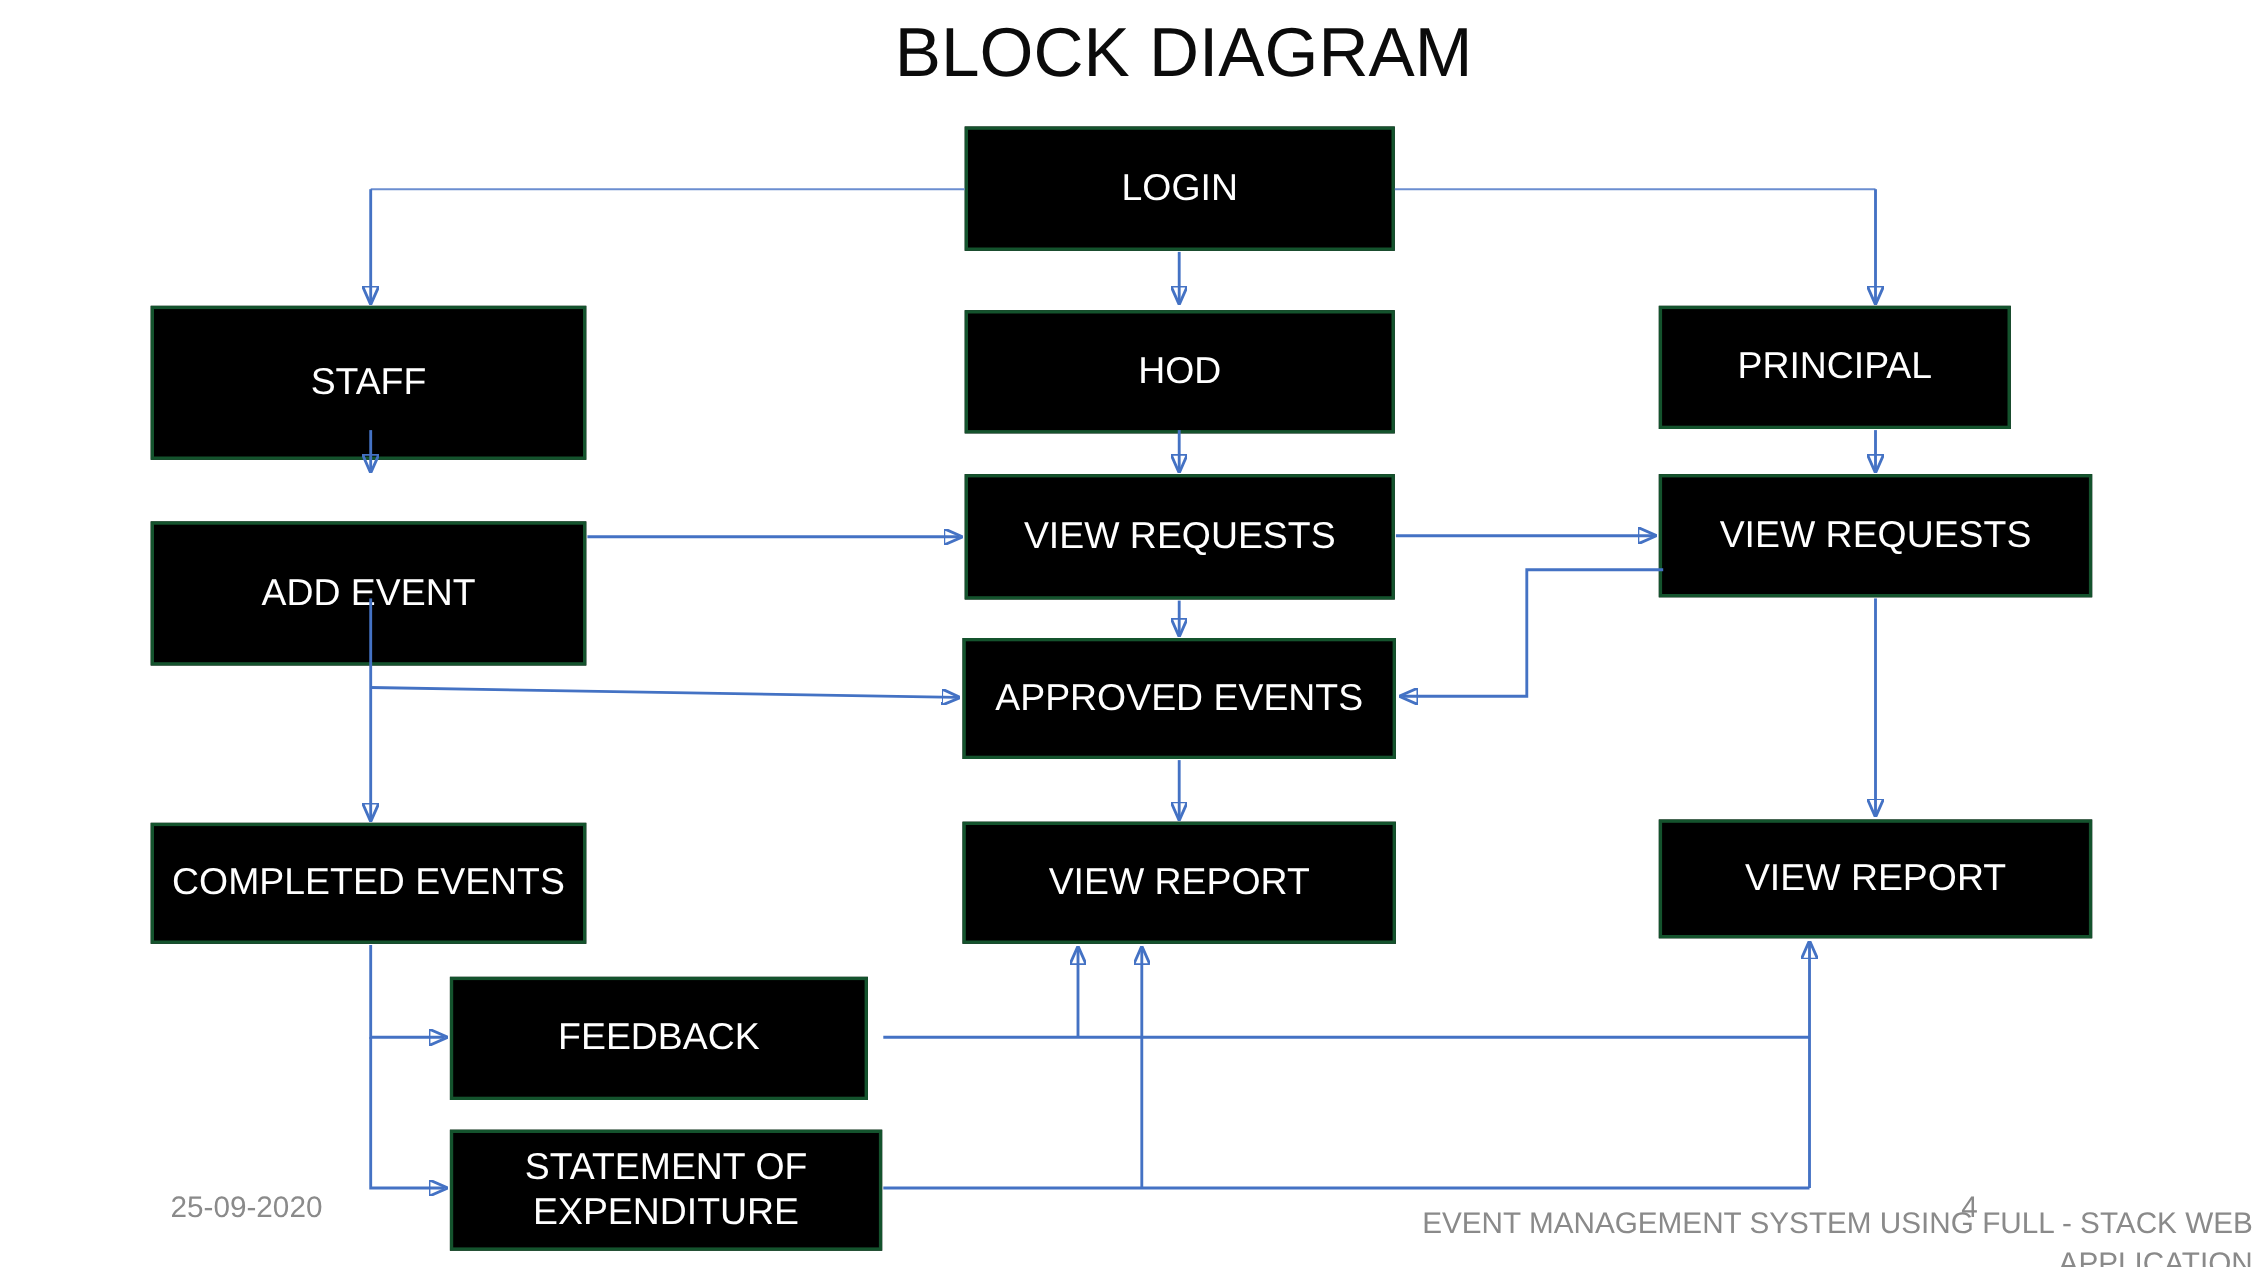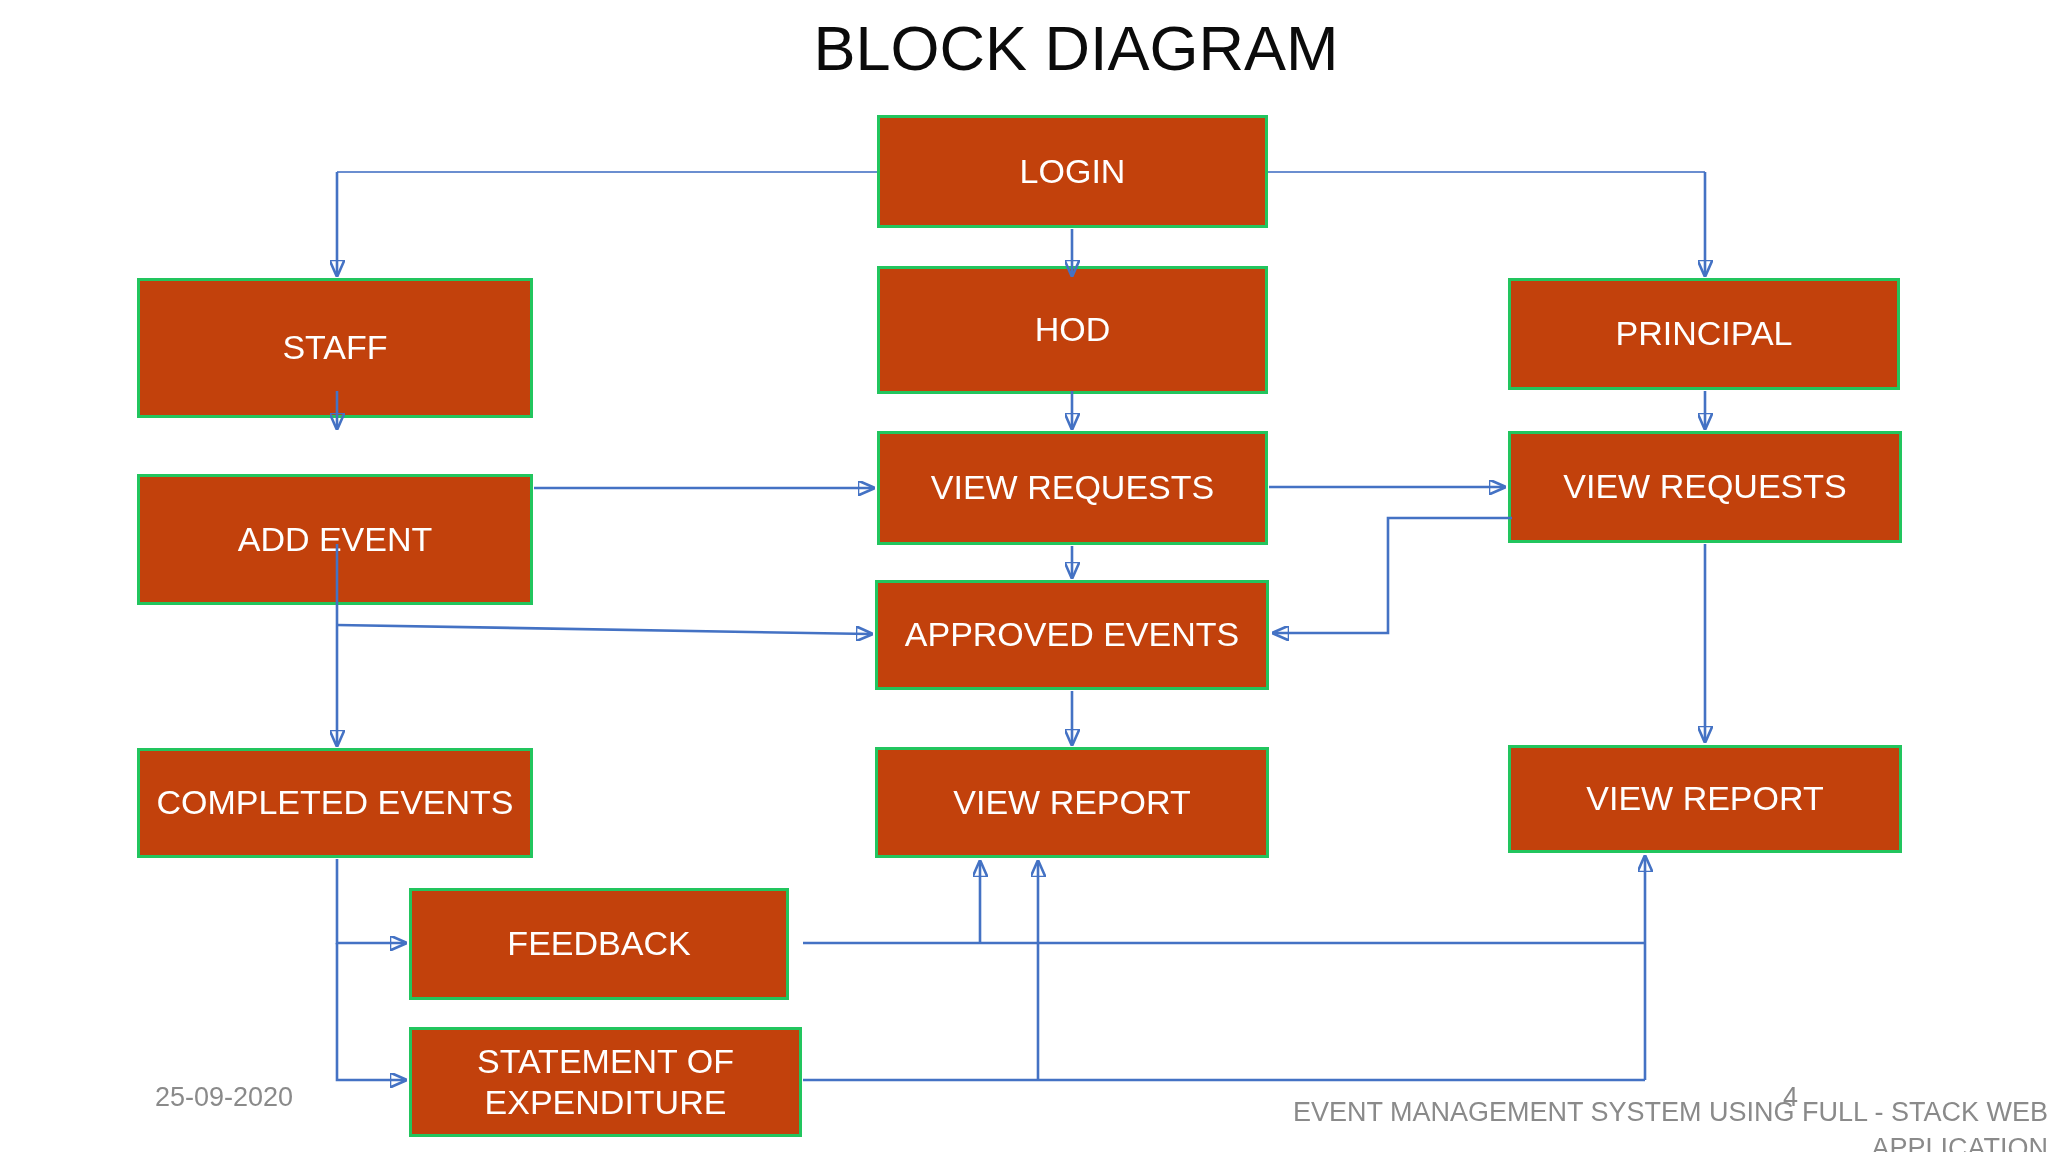--- a/index.html
+++ b/index.html
@@ -12,22 +12,22 @@
     text-decoration:underline;
   }
   .slide-title{
     position:absolute;top:12px;left:0;right:0;
     text-align:center;text-indent:104px;
     font-size:63px;font-weight:500;color:#0b0b0b;
     letter-spacing:0px;
   }
   .node{
     position:absolute;
-    background:#c2410c;
-    border:3px solid #22c55e;
+    background:#000000;
+    border:3px solid #14532d;
     box-sizing:border-box;
     color:#ffffff;
     display:flex;align-items:center;justify-content:center;
     text-align:center;
     font-size:34px;line-height:1.22;
     padding:16px 14px;
     z-index:2;
   }
   #edges{
     position:absolute;left:0;top:0;width:2048px;height:1152px;
@@ -55,24 +55,24 @@
     <span style="display:block">APPLICATION</span>
   </div>
   <div class="footer-text" style="left:1783px;top:1082px;">4</div>
 
   <div class="node" style="left:877px;top:115px;width:391px;height:113px;">
     <span>LOGIN</span>
   </div>
   <div class="node" style="left:137px;top:278px;width:396px;height:140px;">
     <span>STAFF</span>
   </div>
-  <div class="node" style="left:877px;top:266px;width:391px;height:128px;">
+  <div class="node" style="left:877px;top:282px;width:391px;height:112px;">
     <span>HOD</span>
   </div>
-  <div class="node" style="left:1508px;top:278px;width:392px;height:112px;align-items:center;">
+  <div class="node" style="left:1508px;top:278px;width:320px;height:112px;align-items:center;">
     <span>PRINCIPAL</span>
   </div>
   <div class="node" style="left:137px;top:431px;width:396px;height:131px;margin-top:43px;">
     <span>ADD EVENT</span>
   </div>
   <div class="node" style="left:877px;top:431px;width:391px;height:114px;">
     <span>VIEW REQUESTS</span>
   </div>
   <div class="node" style="left:1508px;top:431px;width:394px;height:112px;">
     <span>VIEW REQUESTS</span>

